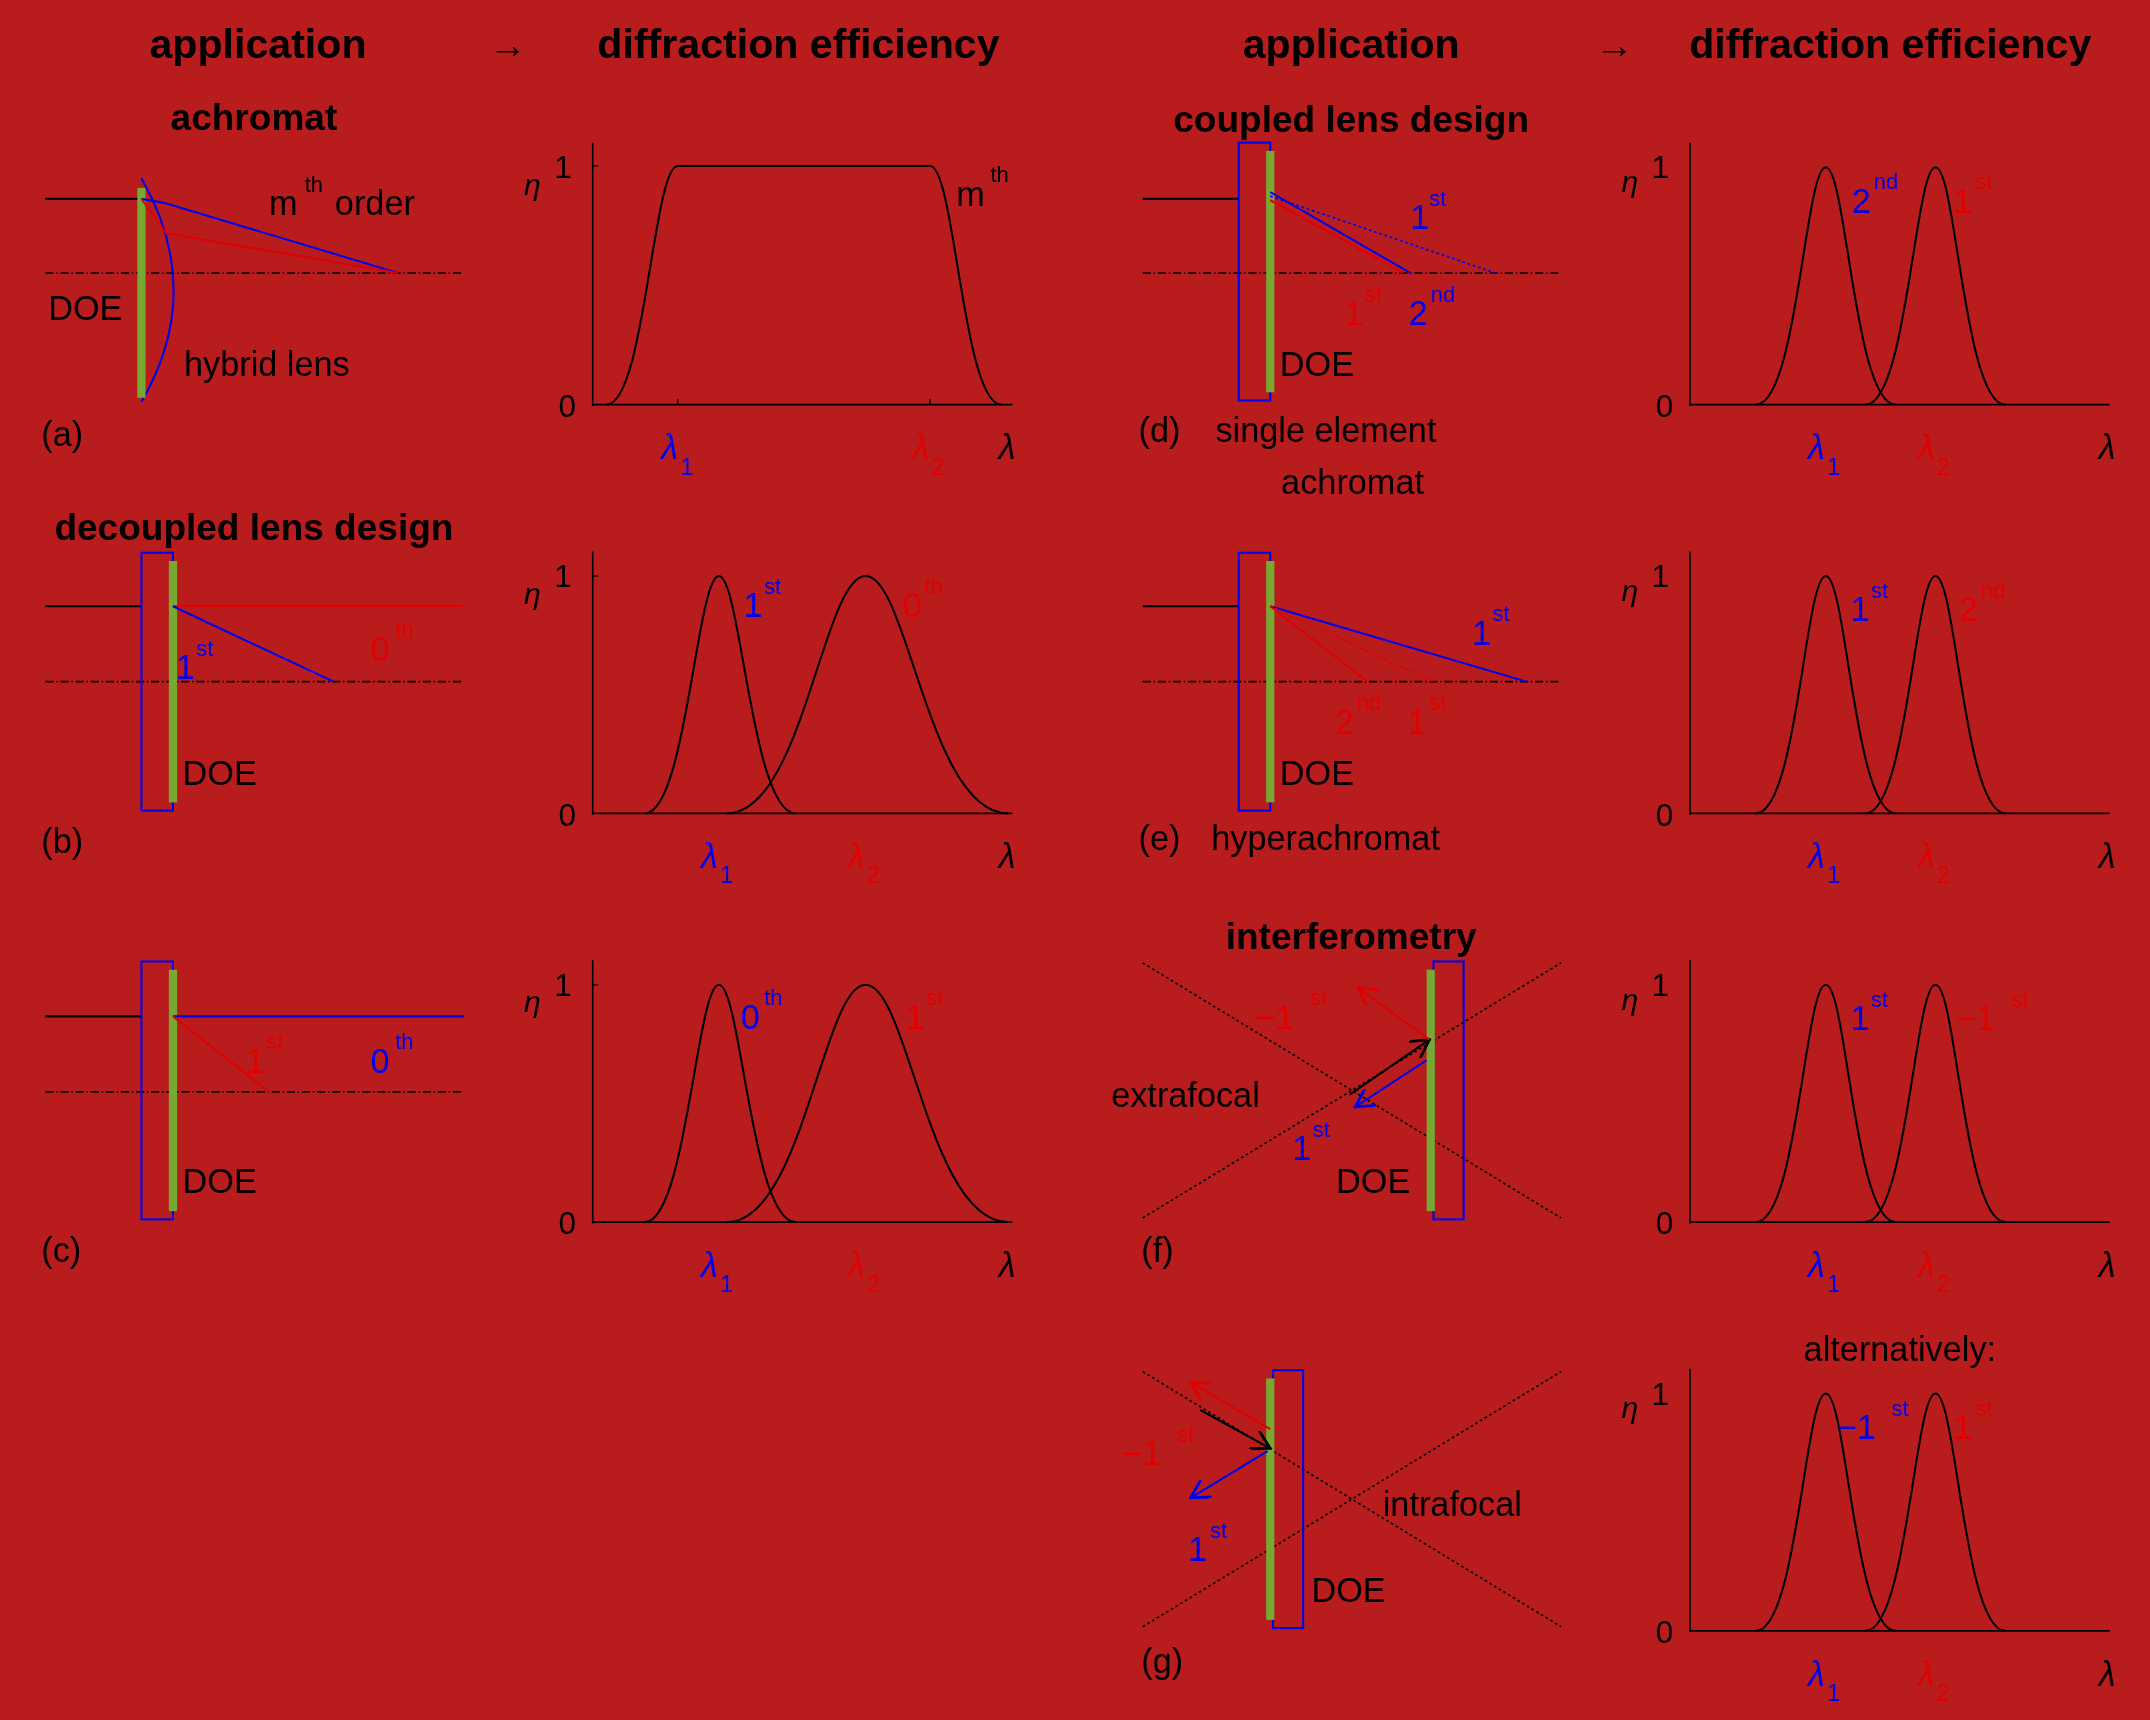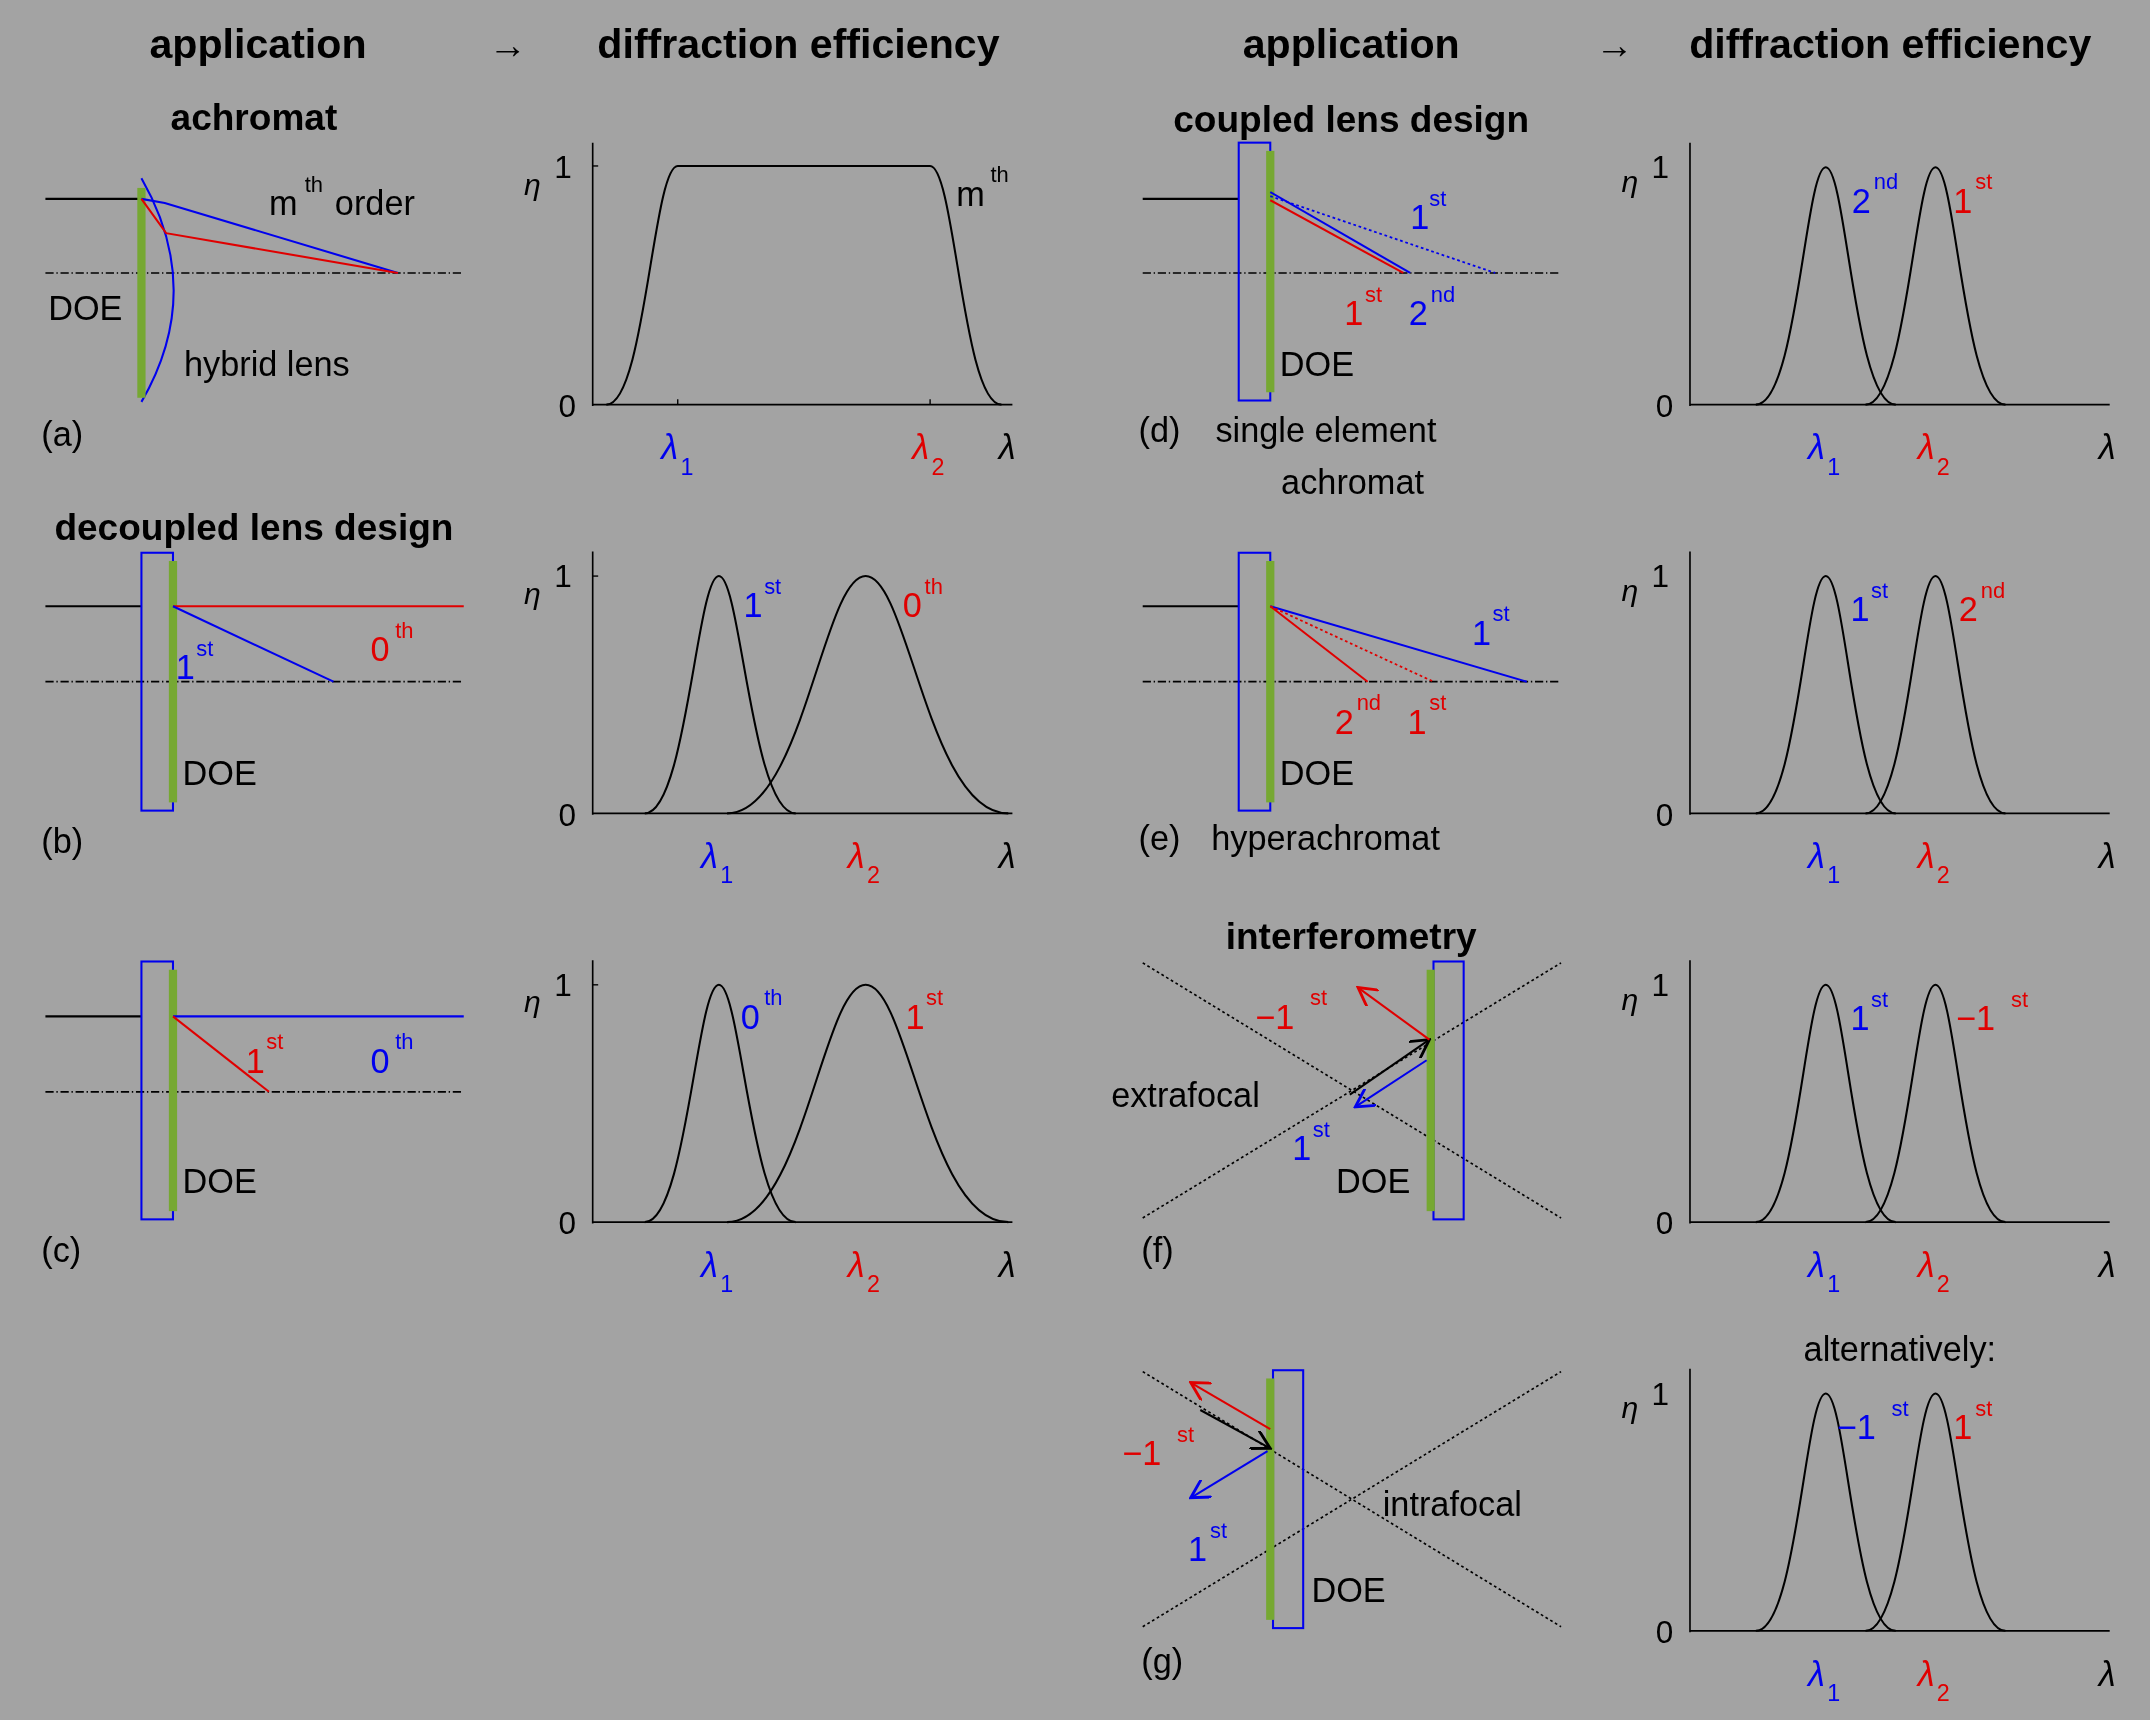--- a/index.html
+++ b/index.html
@@ -1,16 +1,16 @@
 <!DOCTYPE html>
 <html style="font-size:8.2px"><head>
 <meta charset="utf-8">
 <style>
 html,body{margin:0;padding:0;background:#fff;}
-#root{width:2151px;height:1720px;position:relative;background:#a3a3a3;}
+#root{width:2151px;height:1720px;position:relative;background:#b91c1c;}
 svg{display:block;}
 .t{font-family:"Liberation Sans",sans-serif;}
 .b{font-weight:bold;}
 </style>
 </head>
 <body>
 
 <div id="root">
 <svg width="2151" height="1720" viewBox="0 0 1568 1254" xmlns="http://www.w3.org/2000/svg" class="t">
 <defs>

